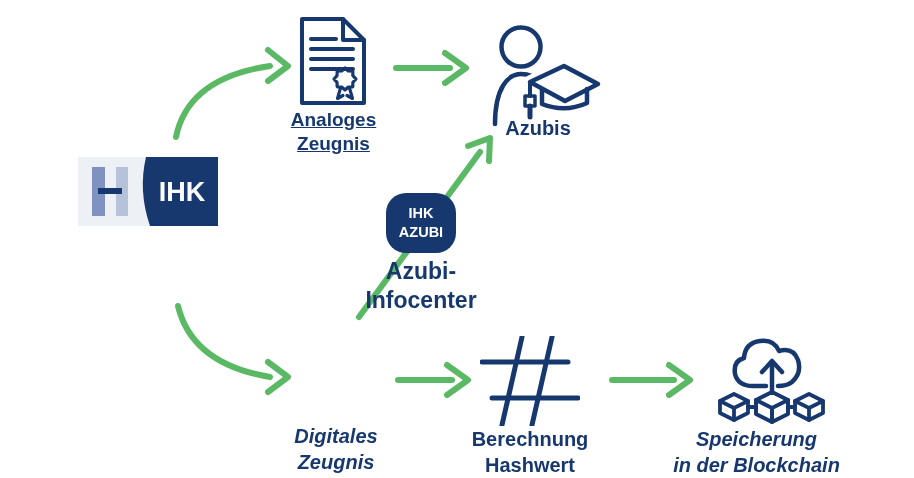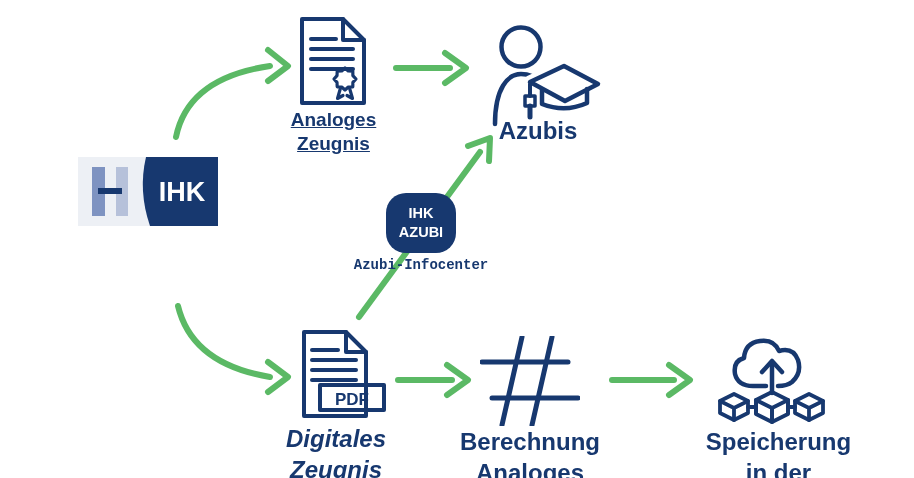--- a/index.html
+++ b/index.html
@@ -14,22 +14,22 @@
   .arrows{position:absolute;left:0;top:0;z-index:1;}
   .arrows path{stroke:var(--green);stroke-width:6;fill:none;stroke-linecap:round;stroke-linejoin:round;}
   .node{position:absolute;z-index:2;}
   .icon-svg{display:block;}
   .icon-svg .ln{stroke:var(--navy);fill:none;stroke-linecap:round;stroke-linejoin:round;}
   .label{
     position:absolute;z-index:3;text-align:center;font-weight:bold;color:var(--navy);
     white-space:pre-line;line-height:1.28;
   }
   .lbl-19{font-size:19px;text-decoration:underline;}
-  .lbl-18{font-size:24px;}
-  .lbl-17{font-size:14px;font-family:Liberation Mono, monospace;}
+  .lbl-18{font-size:20px;}
+  .lbl-17{font-size:23px;}
   .squircle{
     position:absolute;left:386px;top:193px;width:70px;height:60px;background:var(--navy);
     border-radius:20px;display:flex;align-items:center;justify-content:center;z-index:2;
   }
   .squircle .apptext{
     color:var(--white);font-weight:bold;font-size:14.5px;line-height:1.3;text-align:center;white-space:pre-line;
   }
 </style>
 </head>
 <body>
@@ -107,61 +107,49 @@
     </svg>
   </div>
   <div class="label lbl-18" style="left:478px;top:116px;width:120px;">Azubis</div>
 
   <div class="squircle">
     <div class="apptext">IHK
 AZUBI</div>
   </div>
   <div class="label lbl-17" style="left:331px;top:257px;width:180px;">Azubi-Infocenter</div>
 
-  <div class="node" style="left:300px;top:328px;">
-    <svg class="icon-svg" width="88" height="92" viewBox="0 0 88 92">
-      <path class="ln" d="M4 4 H46 L66 24 V88 H4 Z" fill="#fff" stroke-width="4"></path>
-      <path class="ln" d="M46 4 V24 H66" stroke-width="4"></path>
-      <path class="ln" d="M12 22 H38" stroke-width="4"></path>
-      <path class="ln" d="M12 32 H56" stroke-width="4"></path>
-      <path class="ln" d="M12 42 H56" stroke-width="4"></path>
-      <path class="ln" d="M12 52 H56" stroke-width="4"></path>
-      <rect class="ln" x="20" y="57" width="64" height="25" fill="#fff" stroke-width="4"></rect>
-      <text x="52" y="76.5" text-anchor="middle" font-family="Liberation Sans, sans-serif" font-weight="bold" font-size="17" fill="var(--navy)">PDF</text>
-    </svg>
-  </div>
   <div class="label lbl-18" style="left:266px;top:424px;width:140px;font-style:italic;">Digitales
 Zeugnis</div>
 
   <div class="node" style="left:480px;top:336px;">
     <svg class="icon-svg" width="100" height="90" viewBox="0 0 100 90">
       <path class="ln" d="M42 1 L22 89" stroke-width="5"></path>
       <path class="ln" d="M72 1 L52 89" stroke-width="5"></path>
       <path class="ln" d="M2 26 H88" stroke-width="5"></path>
       <path class="ln" d="M12 62 H98" stroke-width="5"></path>
     </svg>
   </div>
   <div class="label lbl-18" style="left:450px;top:427px;width:160px;">Berechnung
-Analoges</div>
+Hashwert</div>
 
   <div class="node" style="left:712px;top:330px;">
     <svg class="icon-svg" width="118" height="98" viewBox="0 0 118 98">
       <path class="ln" stroke-width="4.5" d="M54 56 H41 Q26 56 23 44 Q21 31 32 28 Q33 13 48 11 Q62 9 67 21 Q81 17 86 30 Q90 43 80 52 Q75 56 66 56"></path>
       <path class="ln" d="M60 63 V33" stroke-width="4.5"></path>
       <path class="ln" d="M50 42 L60 31 L70 42" stroke-width="4.5"></path>
 
       <path class="ln" d="M22 64 L36 71 L36 83 L22 90 L8 83 L8 71 Z" stroke-width="3.8"></path>
       <path class="ln" d="M8 71 L22 78 M36 71 L22 78 M22 78 L22 90" stroke-width="3.8"></path>
 
       <path class="ln" d="M60 62 L76 70 L76 84 L60 92 L44 84 L44 70 Z" stroke-width="4"></path>
       <path class="ln" d="M44 70 L60 78 M76 70 L60 78 M60 78 L60 92" stroke-width="4"></path>
 
       <path class="ln" d="M97 64 L111 71 L111 83 L97 90 L83 83 L83 71 Z" stroke-width="3.8"></path>
       <path class="ln" d="M83 71 L97 78 M111 71 L97 78 M97 78 L97 90" stroke-width="3.8"></path>
 
       <path class="ln" d="M36 77 H44" stroke-width="4"></path>
       <path class="ln" d="M76 77 H83" stroke-width="4"></path>
     </svg>
   </div>
-  <div class="label lbl-18" style="left:686px;top:427px;width:185px;">Speicherung
+  <div class="label lbl-18" style="left:664px;top:427px;width:185px;font-style:italic;">Speicherung
 in der Blockchain</div>
 
 </div>
 
 </body></html>

